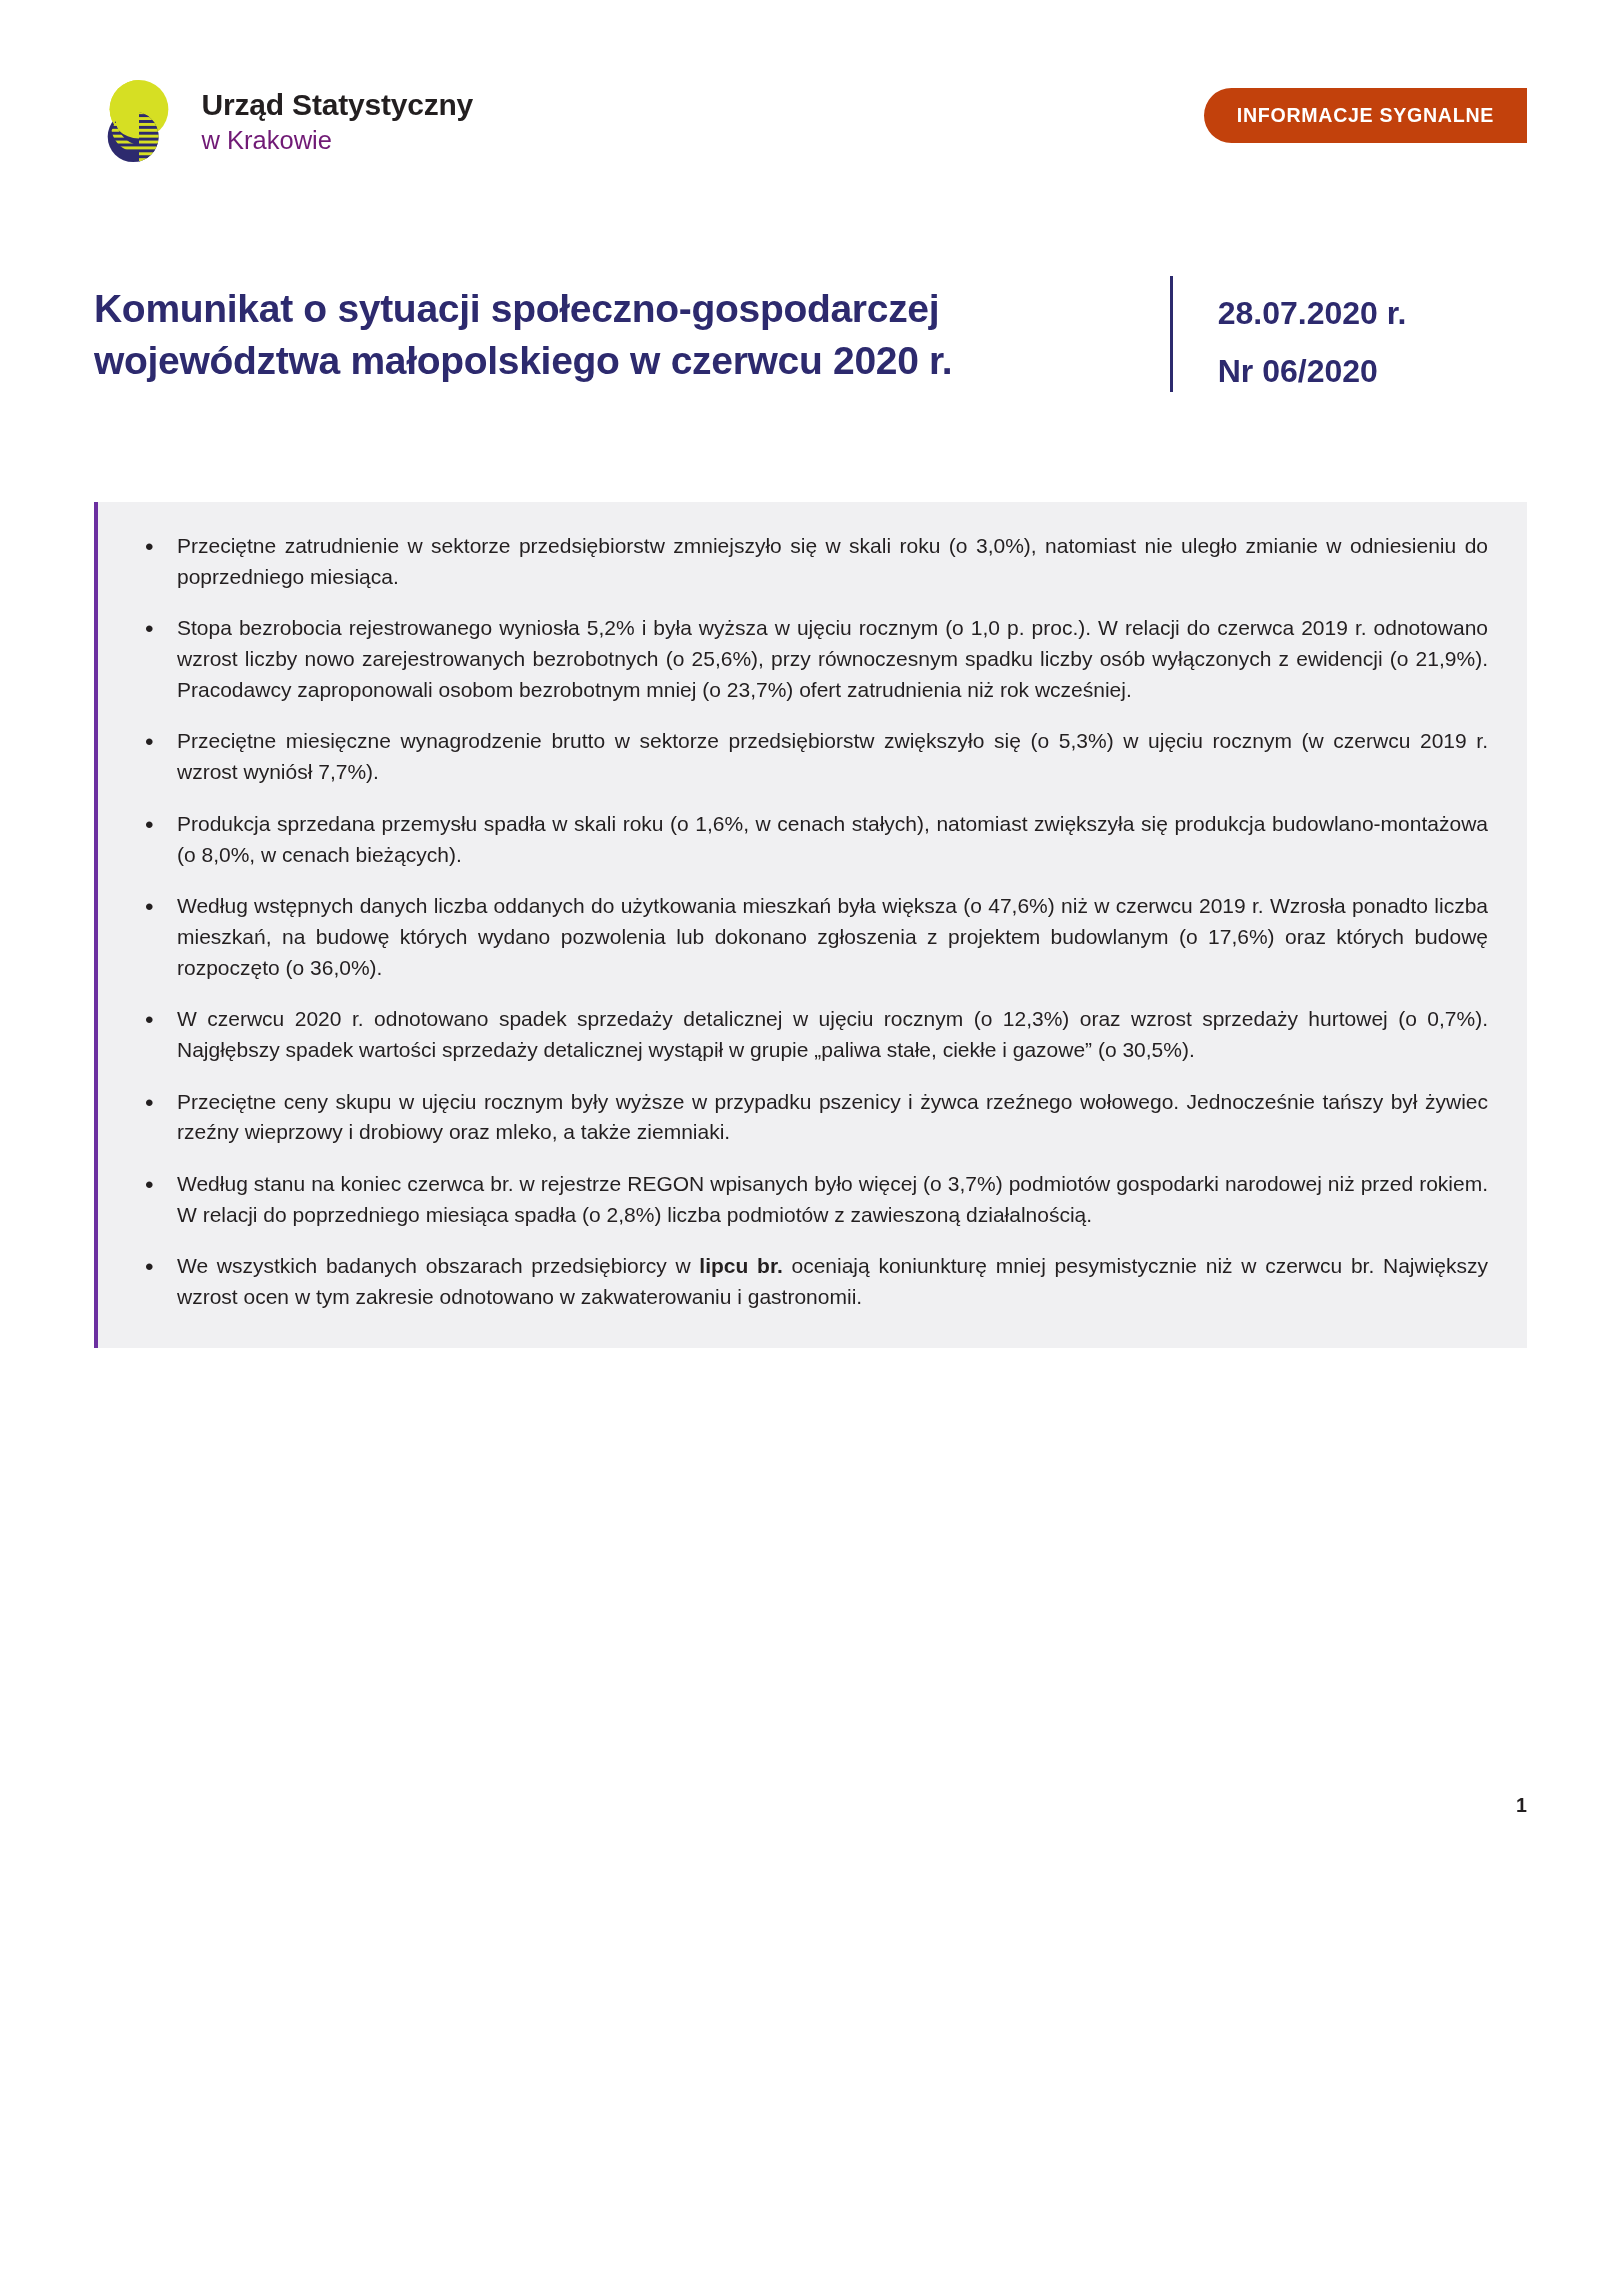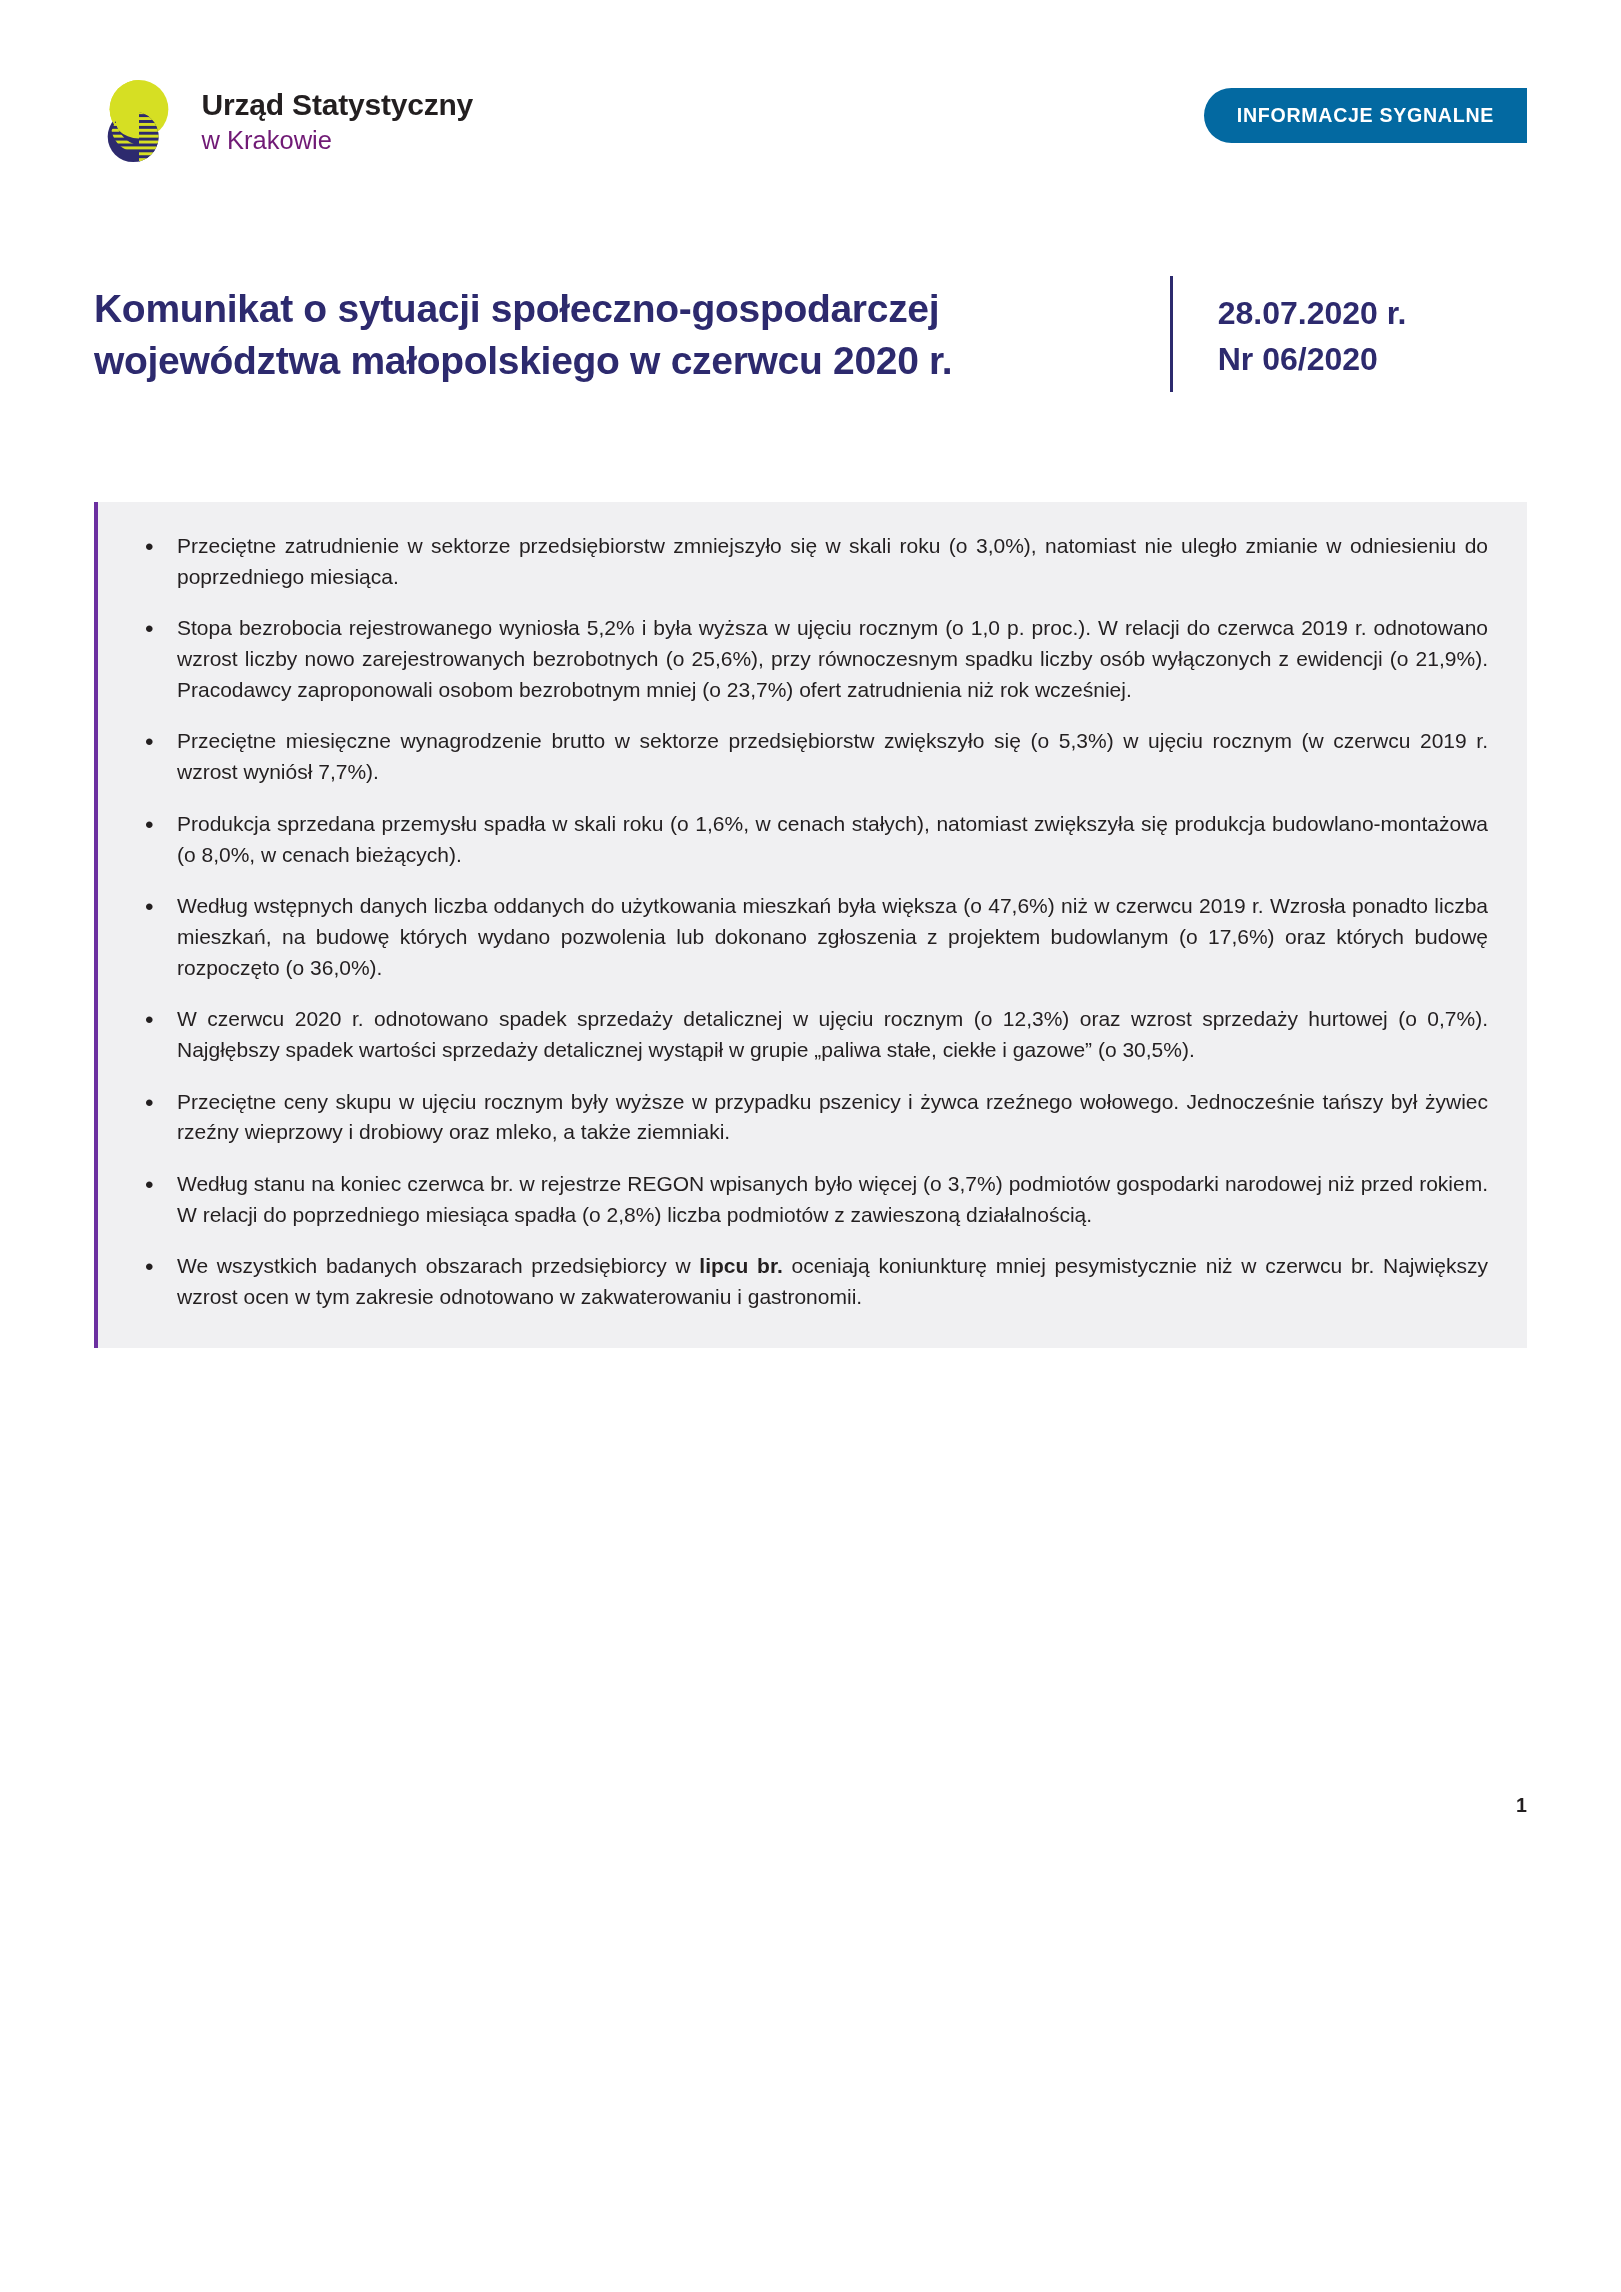--- a/index.html
+++ b/index.html
@@ -60,21 +60,21 @@
     font-weight: 400;
     color: #701a75;
     display: block;
     margin-top: 2px;
   }
 
   .badge {
     position: absolute;
     right: 0;
     top: 11.8px;
-    background: #0369a1;
+    background: #c2410c;
     color: #ffffff;
     font-size: 19.6px;
     font-weight: 700;
     letter-spacing: 0.7px;
     padding: 16.7px 33px 15.7px 33px;
     border-radius: 29px 0 0 29px;
     min-width: 323px;
     box-sizing: border-box;
   }
 
@@ -107,21 +107,21 @@
     min-height: 116px;
   }
   .doc-meta {
     font-size: 32px;
     font-weight: 700;
     color: #2d2a6e;
     line-height: 1.42;
     padding-top: 3.9px;
     white-space: nowrap;
   }
-  .doc-meta span { display: block; }
+  .doc-meta span { display: block; margin-top: 12px; }
 
   
   .highlights {
     position: absolute;
     top: 502px;
     left: 94px;
     width: 1433px;
     background: #f0f0f2;
     border-left: 4.9px solid #6b2fa0;
     box-sizing: border-box;

